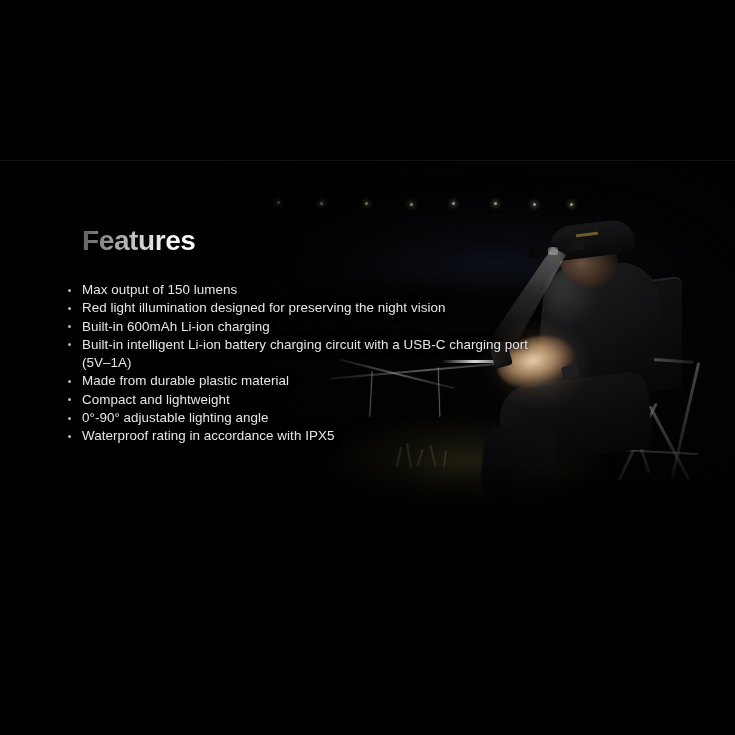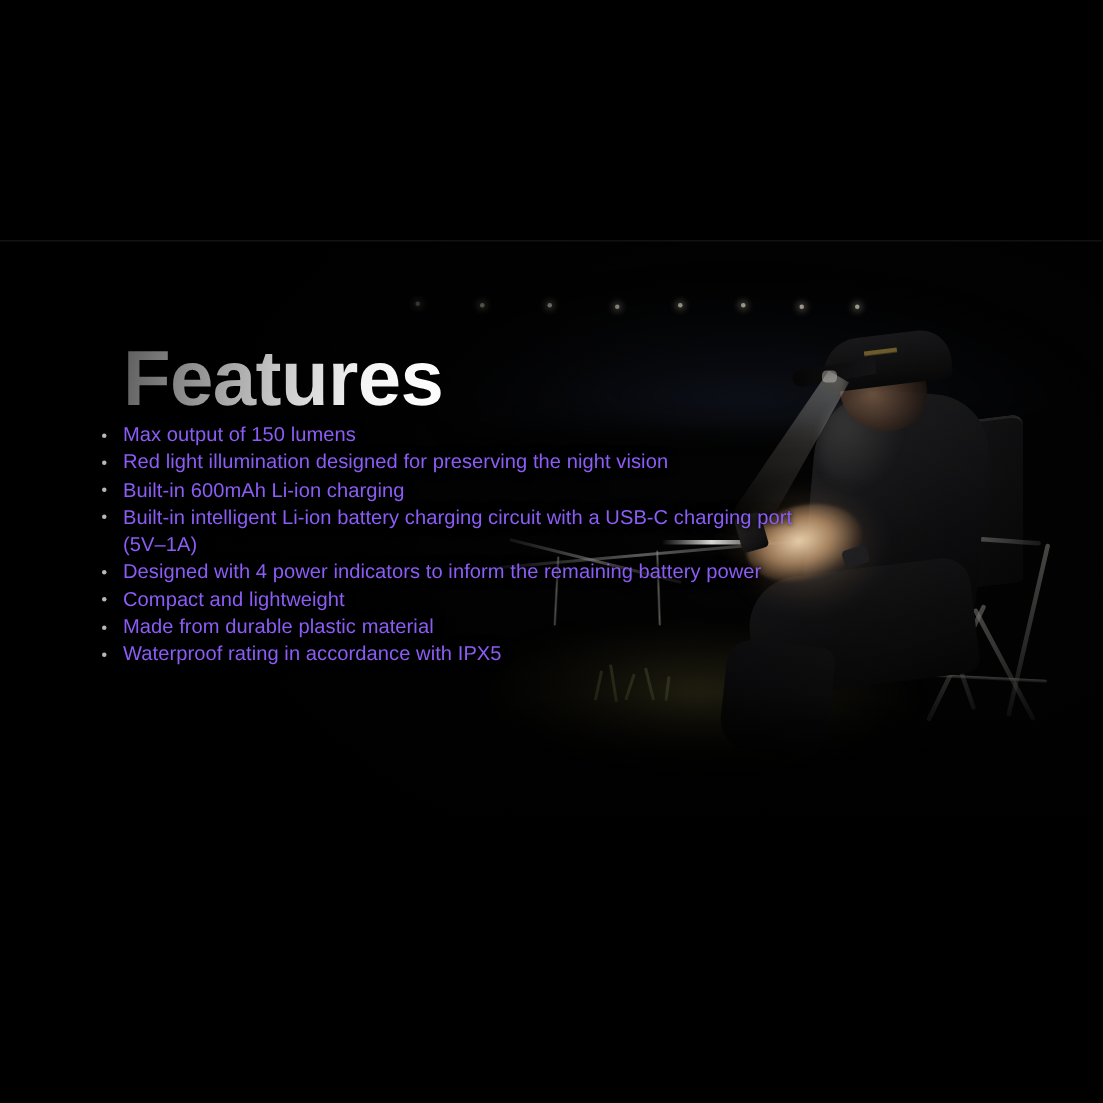--- a/index.html
+++ b/index.html
@@ -236,21 +236,21 @@
 
   
   .content {
     position:absolute; left:0; top:161px;
     width:735px; height:400px;
     z-index:50;
   }
 
   .heading {
     position:absolute; left:82px; top:66px;
-    font-size:52px;
+    font-size:28px;
     font-weight:700;
     letter-spacing:-.4px;
     line-height:1;
     background:linear-gradient(100deg, #5c5c5c 0%, #8f8f8f 22%, #cfcfcf 52%, #f4f4f4 74%, #ffffff 100%);
     -webkit-background-clip:text;
     background-clip:text;
     color:transparent;
     -webkit-text-fill-color:transparent;
     white-space:nowrap;
   }
@@ -258,21 +258,21 @@
   .bullets {
     position:absolute; left:66px; top:120px;
     width:470px;
     list-style:none;
   }
   .bullet {
     position:relative;
     padding-left:16px;
     font-size:13.4px;
     line-height:18.3px;
-    color:#8b5cf6;
+    color:#e5e5e5;
     letter-spacing:.05px;
     margin-bottom:0px;
     text-shadow:0 0 3px rgba(0,0,0,.95), 0 0 8px rgba(0,0,0,.75);
   }
   .bullet::before {
     content:"";
     position:absolute;
     left:2px; top:7.5px;
     width:3px; height:3px;
     border-radius:50%;
@@ -343,20 +343,20 @@
   <div class="band-seam"></div>
   <div class="bottom-band"></div>
 
   <div class="content">
     <div class="heading">Features</div>
     <ul class="bullets">
       <li class="bullet">Max output of 150 lumens</li>
       <li class="bullet">Red light illumination designed for preserving the night vision</li>
       <li class="bullet">Built-in 600mAh Li-ion charging</li>
       <li class="bullet">Built-in intelligent Li-ion battery charging circuit with a USB-C charging port (5V–1A)</li>
-      <li class="bullet">Designed with 4 power indicators to inform the remaining battery power</li>
+      <li class="bullet">Made from durable plastic material</li>
       <li class="bullet">Compact and lightweight</li>
-      <li class="bullet">Made from durable plastic material</li>
+      <li class="bullet">0°-90° adjustable lighting angle</li>
       <li class="bullet">Waterproof rating in accordance with IPX5</li>
     </ul>
   </div>
 
 </div>
 
 </body></html>

